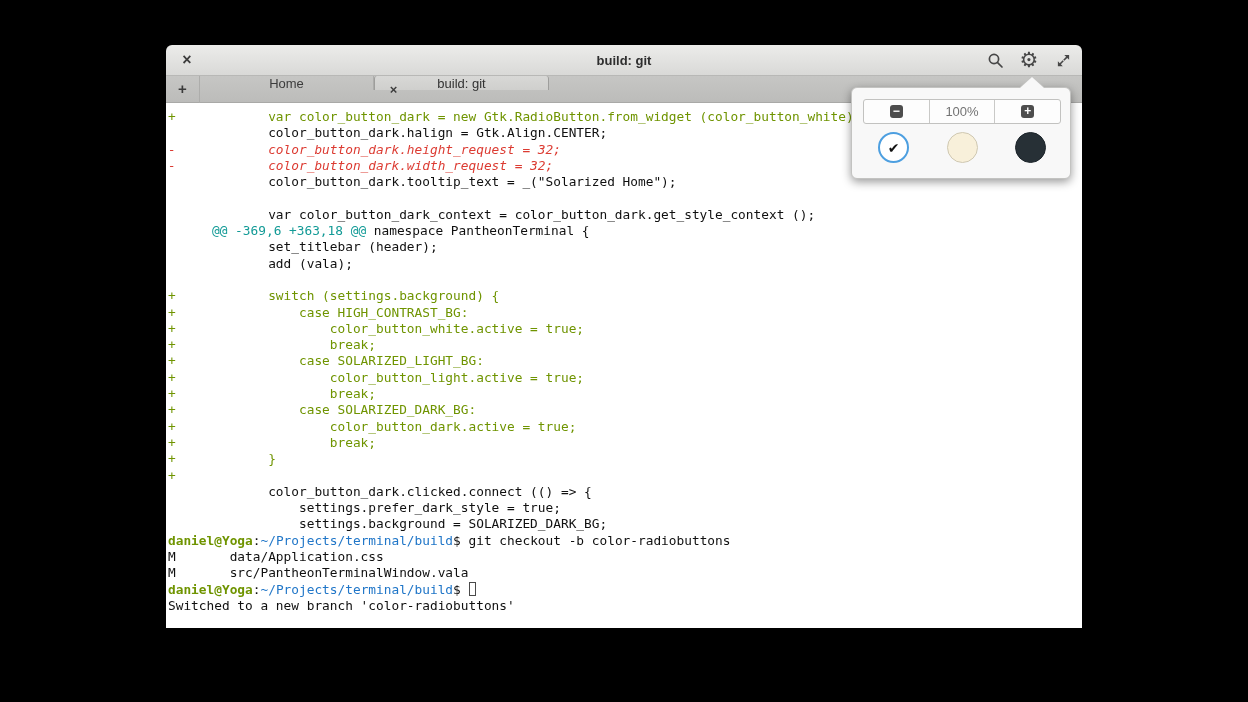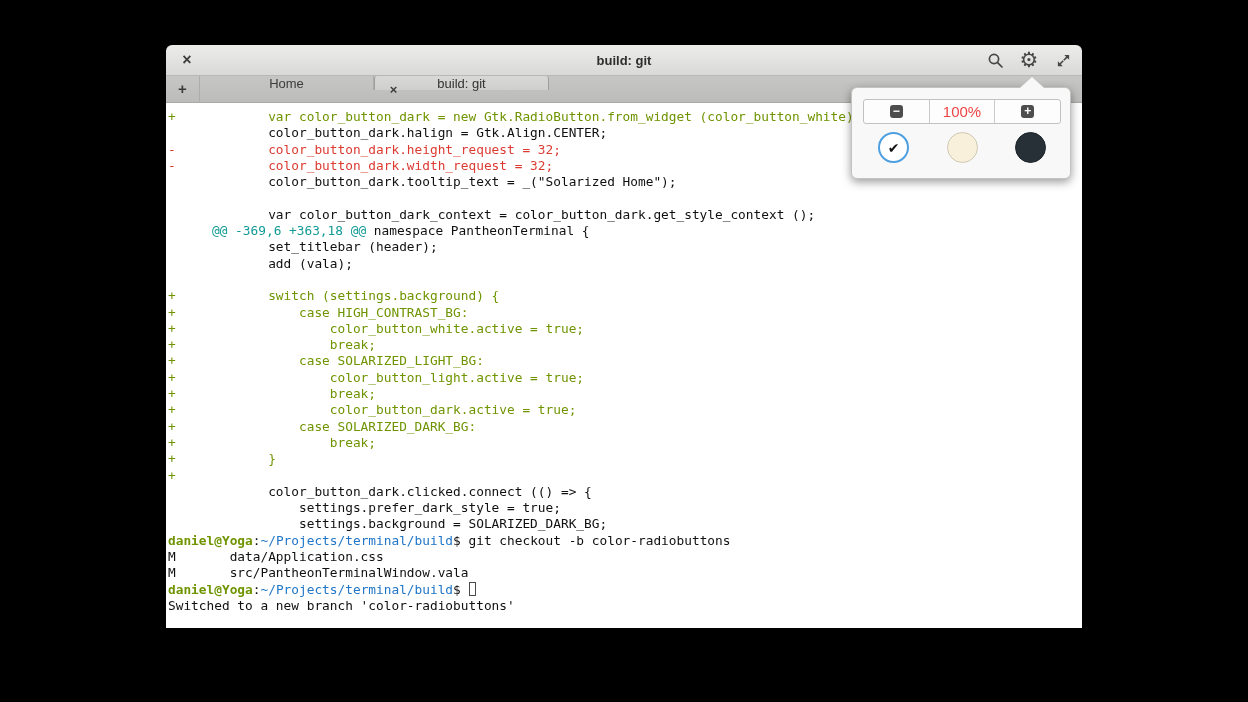--- a/index.html
+++ b/index.html
@@ -41,21 +41,21 @@
                font-size:13px; font-weight:bold; color:#3c3c3c; text-align:center;
                line-height:17px; }
 
   
   .terminal { position:absolute; left:0; top:58px; width:916px; height:525px;
               background:#ffffff; overflow:hidden; padding:6px 0 0 2px; }
   .tline { white-space:pre; font-family:"DejaVu Sans Mono", monospace;
            font-size:12.8px; line-height:16.3px; height:16.3px; color:var(--k); }
   .sg-k  { color:var(--k);margin-top:12px; }
   .sg-g  { color:var(--g); }
-  .sg-r  { color:var(--r); }
+  .sg-r  { color:var(--r);font-style:italic; }
   .sg-c  { color:var(--c);margin-left:44px; }
   .sg-pu { color:var(--g); font-weight:bold; }
   .sg-pp { color:var(--b); font-weight:normal; }
   .cursor { display:inline-block; width:7px; height:14px; border:1px solid #4a4a4a;
             background:#fff; vertical-align:-2px; }
 
   
   .popover { position:absolute; left:851px; top:87px; width:220px; height:92px;
              background:#f8f8f8; border:1px solid #c3c3c1; border-radius:6px;
              box-shadow:0 3px 10px rgba(0,0,0,.4); z-index:20; }
@@ -63,21 +63,21 @@
                border-left:12px solid transparent; border-right:12px solid transparent;
                border-bottom:11px solid #f8f8f8;
                filter:drop-shadow(0 -1px 0 #c3c3c1); }
   .zoomgroup { position:absolute; left:11px; top:11px; width:198px; height:25px;
                background:#fdfdfd; border:1px solid #c2c2c0; border-radius:3px;
                display:flex; }
   .zcell { flex:1; display:flex; align-items:center; justify-content:center; }
   .zcell + .zcell { border-left:1px solid #c9c9c7; }
   .zglyph { width:13px; height:13px; background:#4d4d4d; border-radius:3px; color:#fff;
             font-size:12px; line-height:12px; text-align:center; font-weight:bold; }
-  .zlevel { font-size:15px; color:#ef4444; }
+  .zlevel { font-size:13px; color:#737373; }
   .themes { position:absolute; left:0; top:44px; width:220px; display:flex;
             justify-content:space-between; padding:0 26px; }
   .theme-circle { width:31px; height:31px; border-radius:50%; border:1px solid #bbb;
                   display:flex; align-items:center; justify-content:center;
                   font-size:14px; font-weight:bold; color:#111;
                   font-family:"DejaVu Sans", sans-serif; }
   .theme-circle.selected { border-width:2px; }
 </style>
 </head>
 <body>
@@ -127,22 +127,22 @@
       <div class="tline"><span class="sg-k">             set_titlebar (header);</span></div>
       <div class="tline"><span class="sg-k">             add (vala);</span></div>
       <div class="tline"></div>
       <div class="tline"><span class="sg-g">+            switch (settings.background) {</span></div>
       <div class="tline"><span class="sg-g">+                case HIGH_CONTRAST_BG:</span></div>
       <div class="tline"><span class="sg-g">+                    color_button_white.active = true;</span></div>
       <div class="tline"><span class="sg-g">+                    break;</span></div>
       <div class="tline"><span class="sg-g">+                case SOLARIZED_LIGHT_BG:</span></div>
       <div class="tline"><span class="sg-g">+                    color_button_light.active = true;</span></div>
       <div class="tline"><span class="sg-g">+                    break;</span></div>
+      <div class="tline"><span class="sg-g">+                case SOLARIZED_DARK_BG:</span></div>
       <div class="tline"><span class="sg-g">+                    color_button_dark.active = true;</span></div>
-      <div class="tline"><span class="sg-g">+                case SOLARIZED_DARK_BG:</span></div>
       <div class="tline"><span class="sg-g">+                    break;</span></div>
       <div class="tline"><span class="sg-g">+            }</span></div>
       <div class="tline"><span class="sg-g">+</span></div>
       <div class="tline"><span class="sg-k">             color_button_dark.clicked.connect (() =&gt; {</span></div>
       <div class="tline"><span class="sg-k">                 settings.prefer_dark_style = true;</span></div>
       <div class="tline"><span class="sg-k">                 settings.background = SOLARIZED_DARK_BG;</span></div>
       <div class="tline"><span class="sg-pu">daniel@Yoga</span><span class="sg-k">:</span><span class="sg-pp">~/Projects/terminal/build</span><span class="sg-k">$ git checkout -b color-radiobuttons</span></div>
       <div class="tline"><span class="sg-k">M       data/Application.css</span></div>
       <div class="tline"><span class="sg-k">M       src/PantheonTerminalWindow.vala</span></div>
       <div class="tline"><span class="sg-pu">daniel@Yoga</span><span class="sg-k">:</span><span class="sg-pp">~/Projects/terminal/build</span><span class="sg-k">$ </span><span class="cursor"></span></div>

